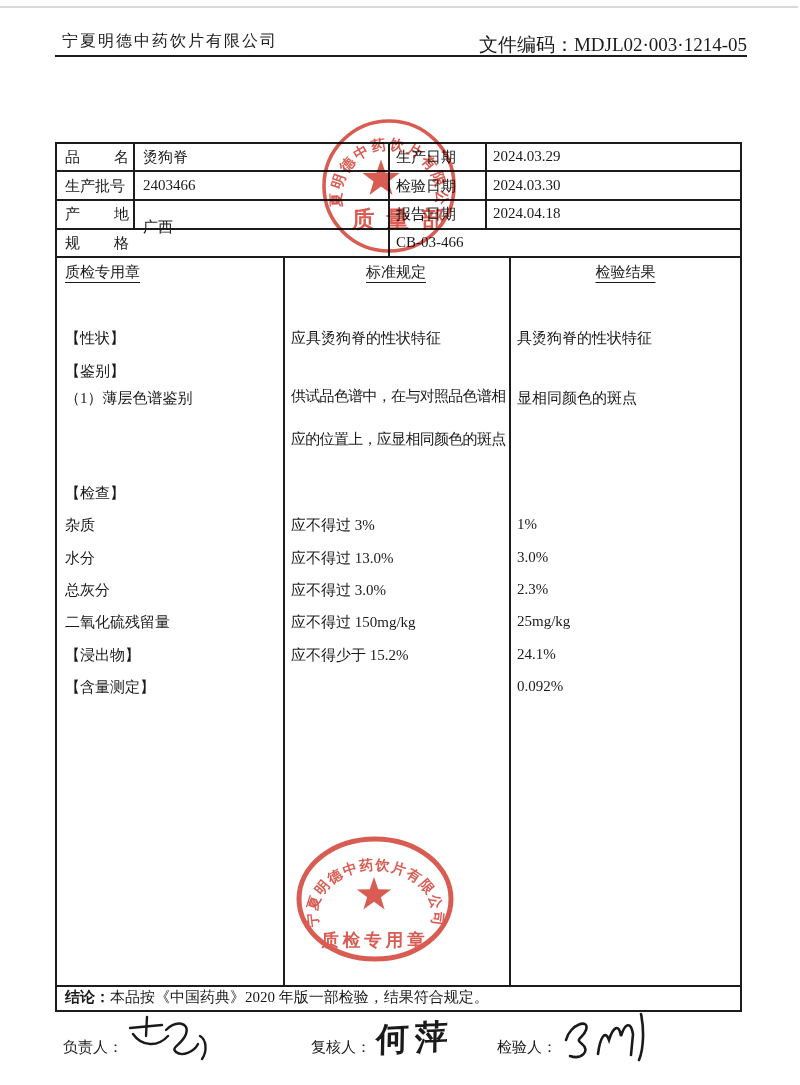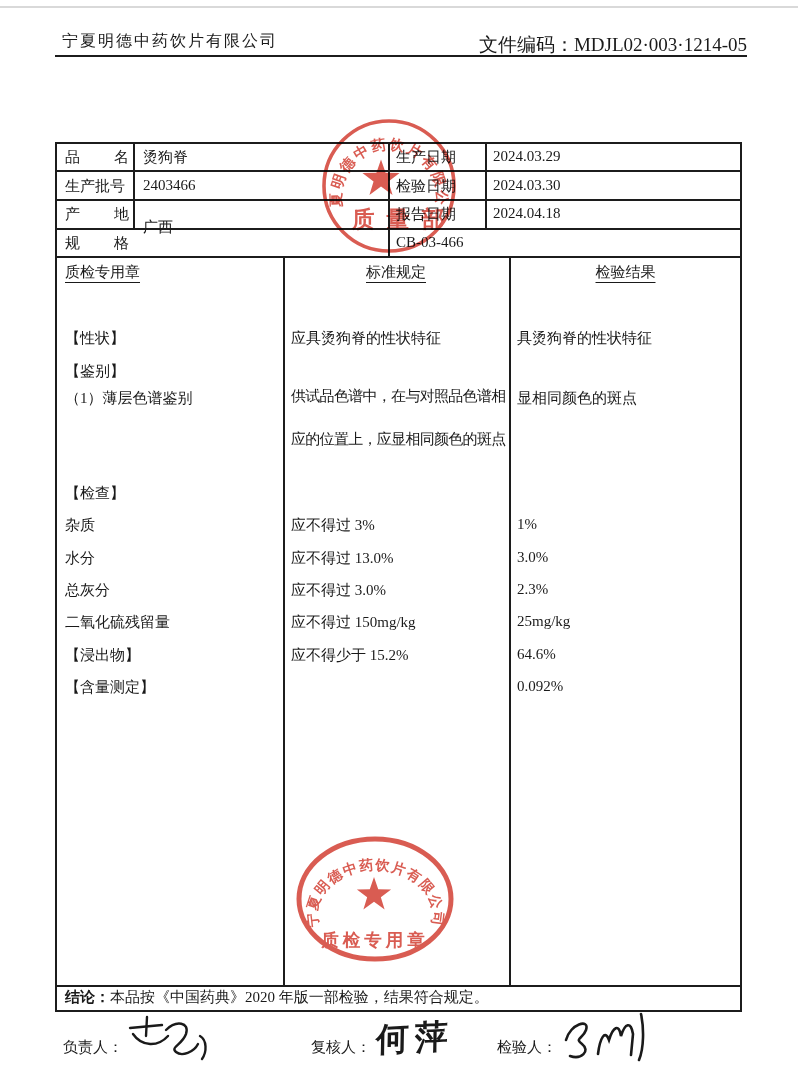--- a/index.html
+++ b/index.html
@@ -114,21 +114,21 @@
   <div class="cell c1" style="top:581px;">总灰分</div>
   <div class="cell c2" style="top:581px;">应不得过 3.0%</div>
   <div class="cell c3" style="top:581px;">2.3%</div>
 
   <div class="cell c1" style="top:613px;">二氧化硫残留量</div>
   <div class="cell c2" style="top:613px;">应不得过 150mg/kg</div>
   <div class="cell c3" style="top:613px;">25mg/kg</div>
 
   <div class="cell c1" style="top:646px;">【浸出物】</div>
   <div class="cell c2" style="top:646px;">应不得少于 15.2%</div>
-  <div class="cell c3" style="top:646px;">64.6%</div>
+  <div class="cell c3" style="top:646px;">24.1%</div>
 
   <div class="cell c1" style="top:678px;">【含量测定】</div>
   <div class="cell c3" style="top:678px;">0.092%</div>
 
   <div class="conclusion">
     <span class="bold">结论：</span><span>本品按《中国药典》2020 年版一部检验，结果符合规定。</span>
   </div>
 
   <svg class="stamp" style="left:320px;top:115px;" width="140" height="142" viewBox="0 0 140 142">
     <defs>

